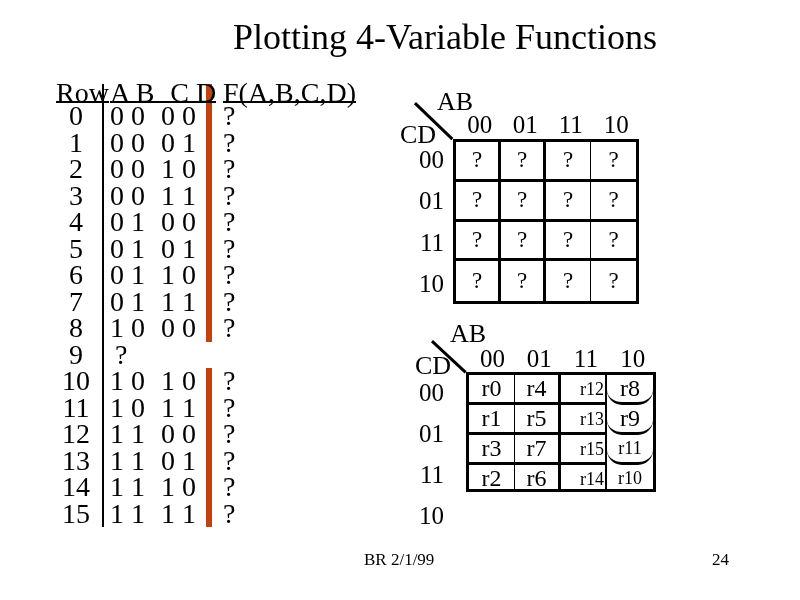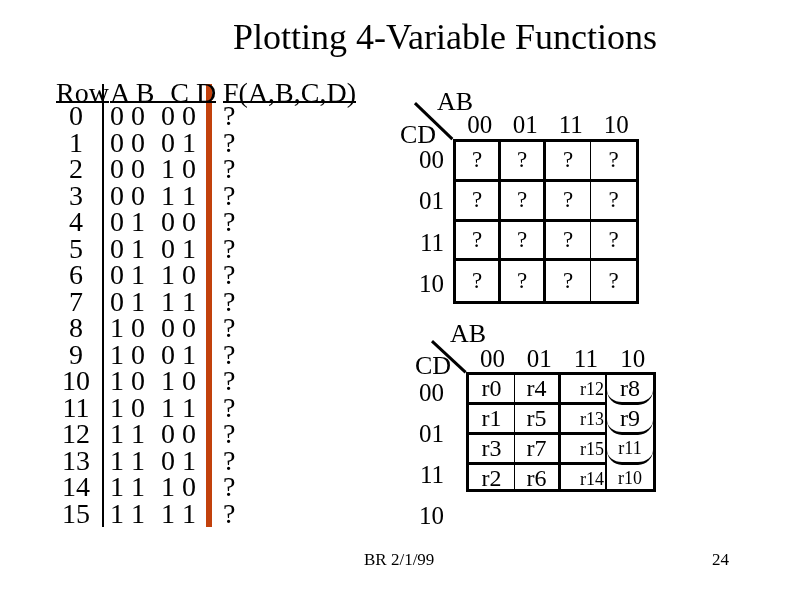--- a/index.html
+++ b/index.html
@@ -122,21 +122,20 @@
       <span class="c-ab"><span class="pair">0 1</span><span class="pair">1 1</span></span>
       <span class="c-f">?</span>
     </div>
         <div class="tt-row">
       <span class="c-row">8</span>
       <span class="c-ab"><span class="pair">1 0</span><span class="pair">0 0</span></span>
       <span class="c-f">?</span>
     </div>
         <div class="tt-row">
       <span class="c-row">9</span>
-      <span class="c-ab"><span class="pair">1 0</span><span class="pair">0 1</span></span>
       <span class="c-f">?</span>
     </div>
         <div class="tt-row">
       <span class="c-row">10</span>
       <span class="c-ab"><span class="pair">1 0</span><span class="pair">1 0</span></span>
       <span class="c-f">?</span>
     </div>
         <div class="tt-row">
       <span class="c-row">11</span>
       <span class="c-ab"><span class="pair">1 0</span><span class="pair">1 1</span></span>

